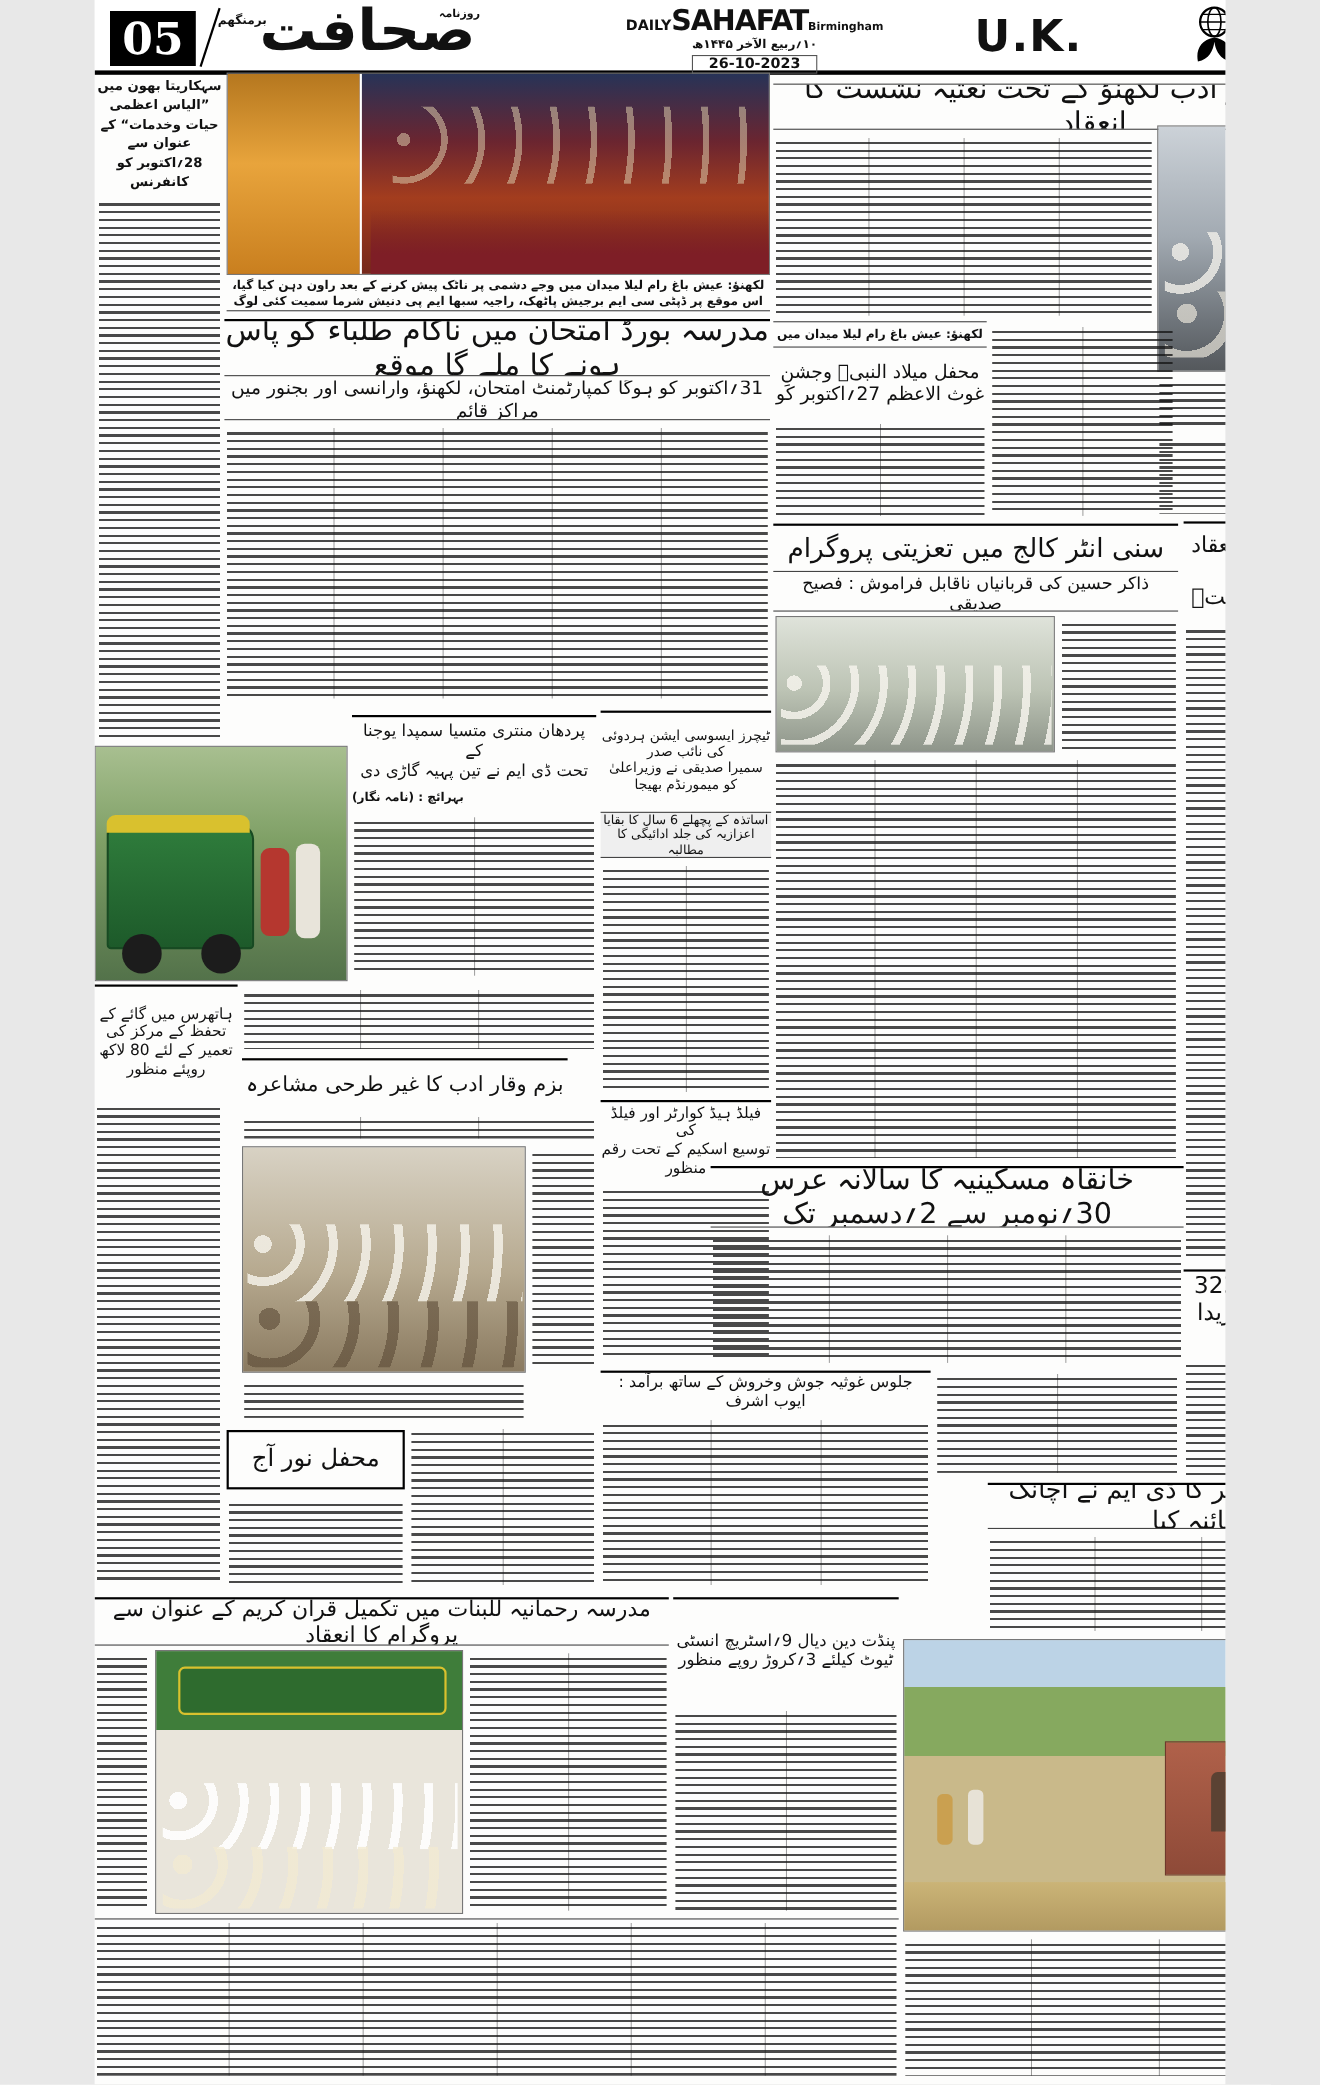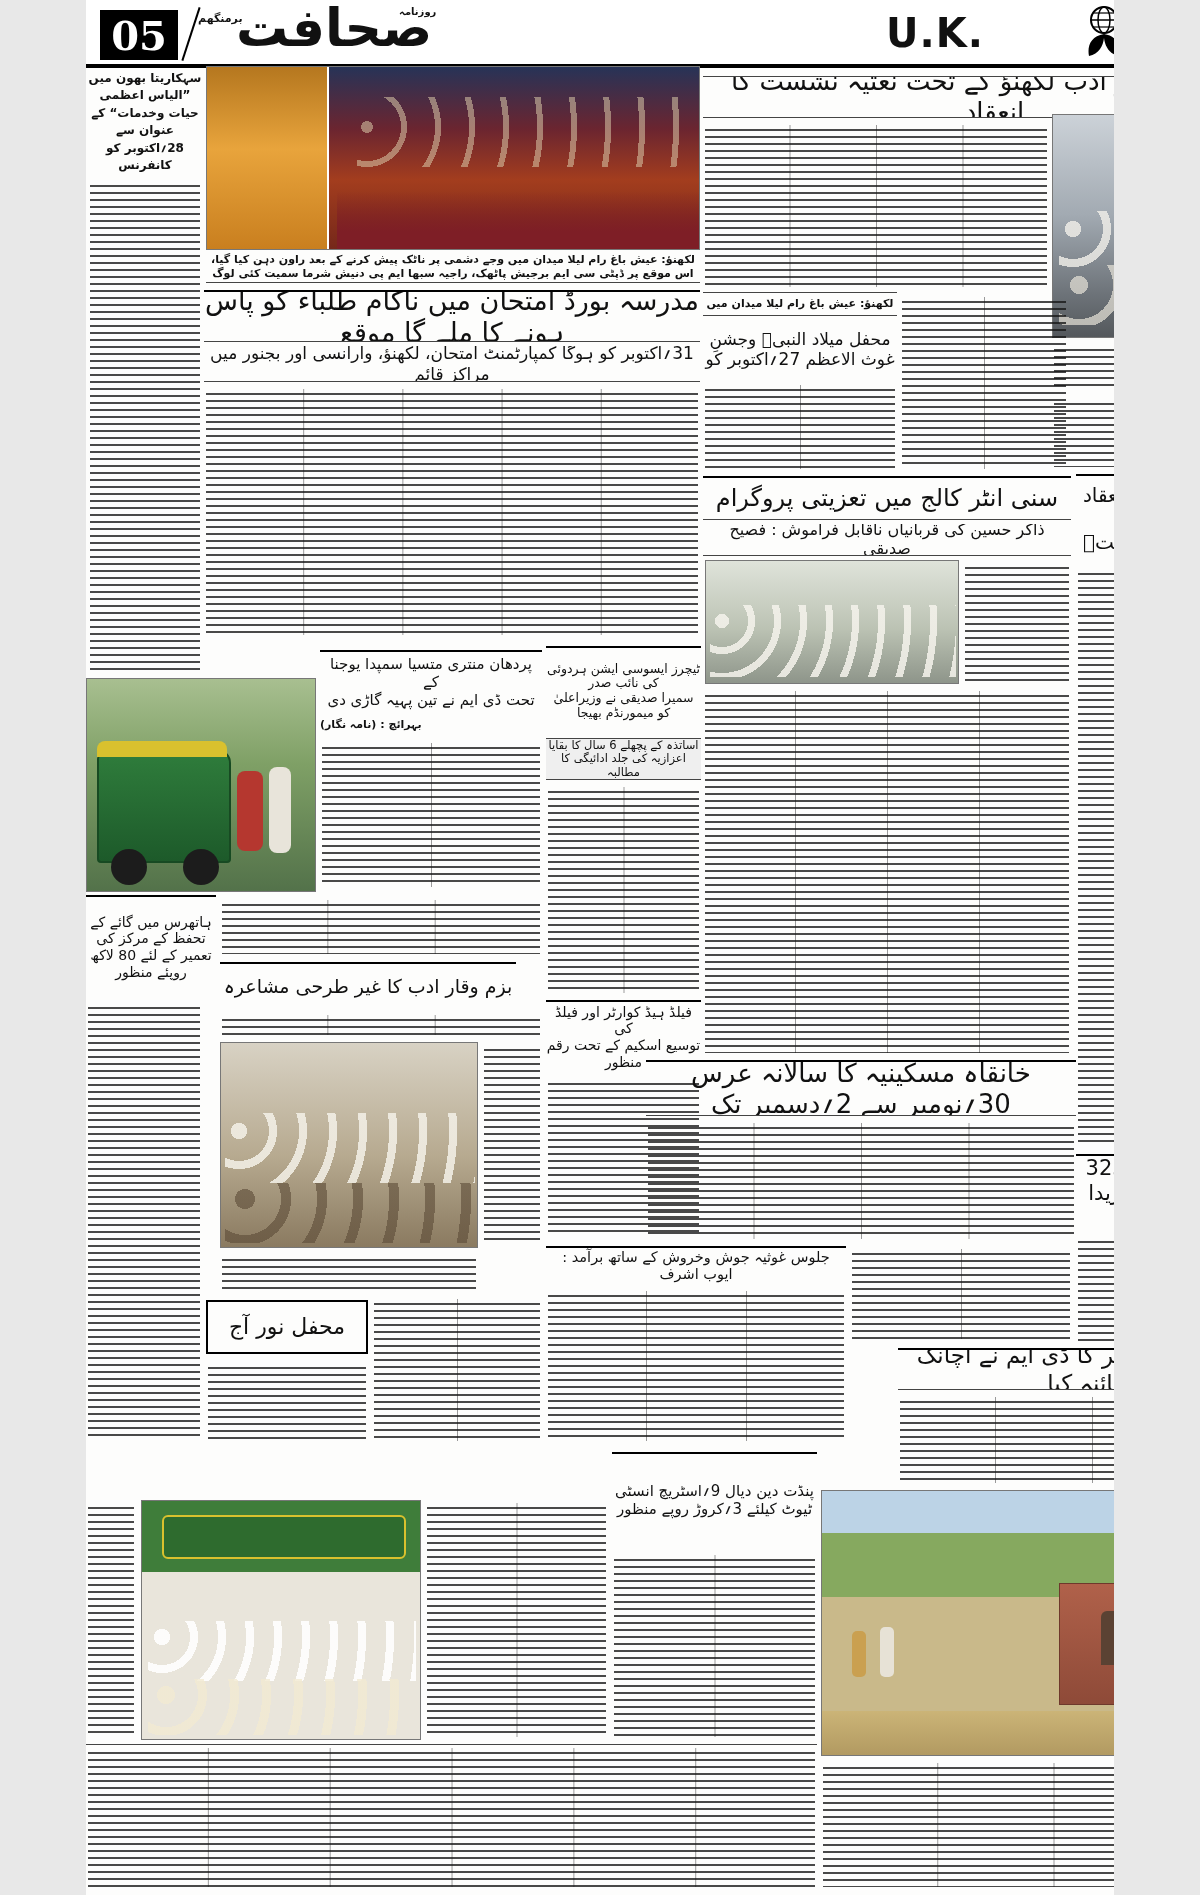--- a/index.html
+++ b/index.html
@@ -53,20 +53,27 @@
 <div id="page">
 
   <div id="mast">
     <div id="pgnum">05</div>
     <div id="slash"></div>
     <div id="mlogo">
       <span class="sm">روزنامہ</span>
       <span class="big">صحافت</span>
       <span class="sd">برمنگھم</span>
     </div>
+    <div id="mcenter">
+      <div>
+        <span class="d">DAILY</span><span class="s">SAHAFAT</span><span class="b">Birmingham</span>
+      </div>
+      <div id="hijri">۱۰؍ربیع الآخر ۱۴۴۵ھ</div>
+      <div id="dateb">26-10-2023</div>
+    </div>
     <div id="uk">U.K.</div>
     <svg id="globe" width="46" height="56" viewBox="0 0 46 56">
       <circle cx="23" cy="16" r="13" fill="none" stroke="#000" stroke-width="2"></circle>
       <ellipse cx="23" cy="16" rx="6" ry="13" fill="none" stroke="#000" stroke-width="1.5"></ellipse>
       <line x1="10" y1="16" x2="36" y2="16" stroke="#000" stroke-width="1.5"></line>
       <line x1="12" y1="9" x2="34" y2="9" stroke="#000" stroke-width="1.2"></line>
       <line x1="12" y1="23" x2="34" y2="23" stroke="#000" stroke-width="1.2"></line>
       <path d="M23 30 C10 32 6 42 8 52 C18 50 22 42 23 34 C24 42 28 50 38 52 C40 42 36 32 23 30 Z" fill="#000"></path>
     </svg>
     <div id="wlogo">
@@ -215,20 +222,23 @@
     <div style="position:absolute;left:0;bottom:0;width:100%;height:44px;background:linear-gradient(180deg,#cbb477,#b29a61);"></div>
   </div>
   <div class="abs g" style="left:1084px;top:1490px;width:116px;height:266px;"></div>
   <div class="abs g c4" style="left:735px;top:1760px;width:465px;height:130px;"></div>
 
   <div class="abs h" style="left:120px;top:1300px;width:162px;height:54px;font-size:22px;border:2px solid #000;">
     <span>محفل نور آج</span>
   </div>
   <div class="abs g" style="left:120px;top:1360px;width:162px;height:84px;"></div>
 
+  <div class="abs h rt rb1" style="left:0px;top:1452px;width:522px;height:44px;font-size:20px;">
+    <span>مدرسہ رحمانیہ للبنات میں تکمیل قرآن کریم کے عنوان سے پروگرام کا انعقاد</span>
+  </div>
   <div class="abs photo" style="left:55px;top:1500px;width:280px;height:240px;background:linear-gradient(180deg,#3f7d3a 0% 30%,#e9e5db 30% 100%);">
     <div style="position:absolute;left:20px;top:14px;width:240px;height:40px;background:#2e6b2e;border:2px solid #d9c12e;border-radius:6px;"></div>
     <div style="position:absolute;left:6px;top:120px;width:268px;height:60px;background:repeating-radial-gradient(circle at 14px 16px,#ffffff 0 8px,transparent 8px 28px);opacity:.9;"></div>
     <div style="position:absolute;left:6px;top:178px;width:268px;height:56px;background:repeating-radial-gradient(circle at 18px 16px,#f2ead2 0 9px,transparent 9px 32px);opacity:.8;"></div>
   </div>
   <div class="abs g" style="left:0px;top:1500px;width:50px;height:240px;"></div>
   <div class="abs g c2" style="left:339px;top:1500px;width:183px;height:240px;"></div>
 
   <div class="abs h two rt" style="left:526px;top:1452px;width:205px;height:96px;font-size:15px;">
     <span>پنڈت دین دیال 9؍اسٹریچ انسٹی ٹیوٹ کیلئے 3؍کروڑ روپے منظور</span>

